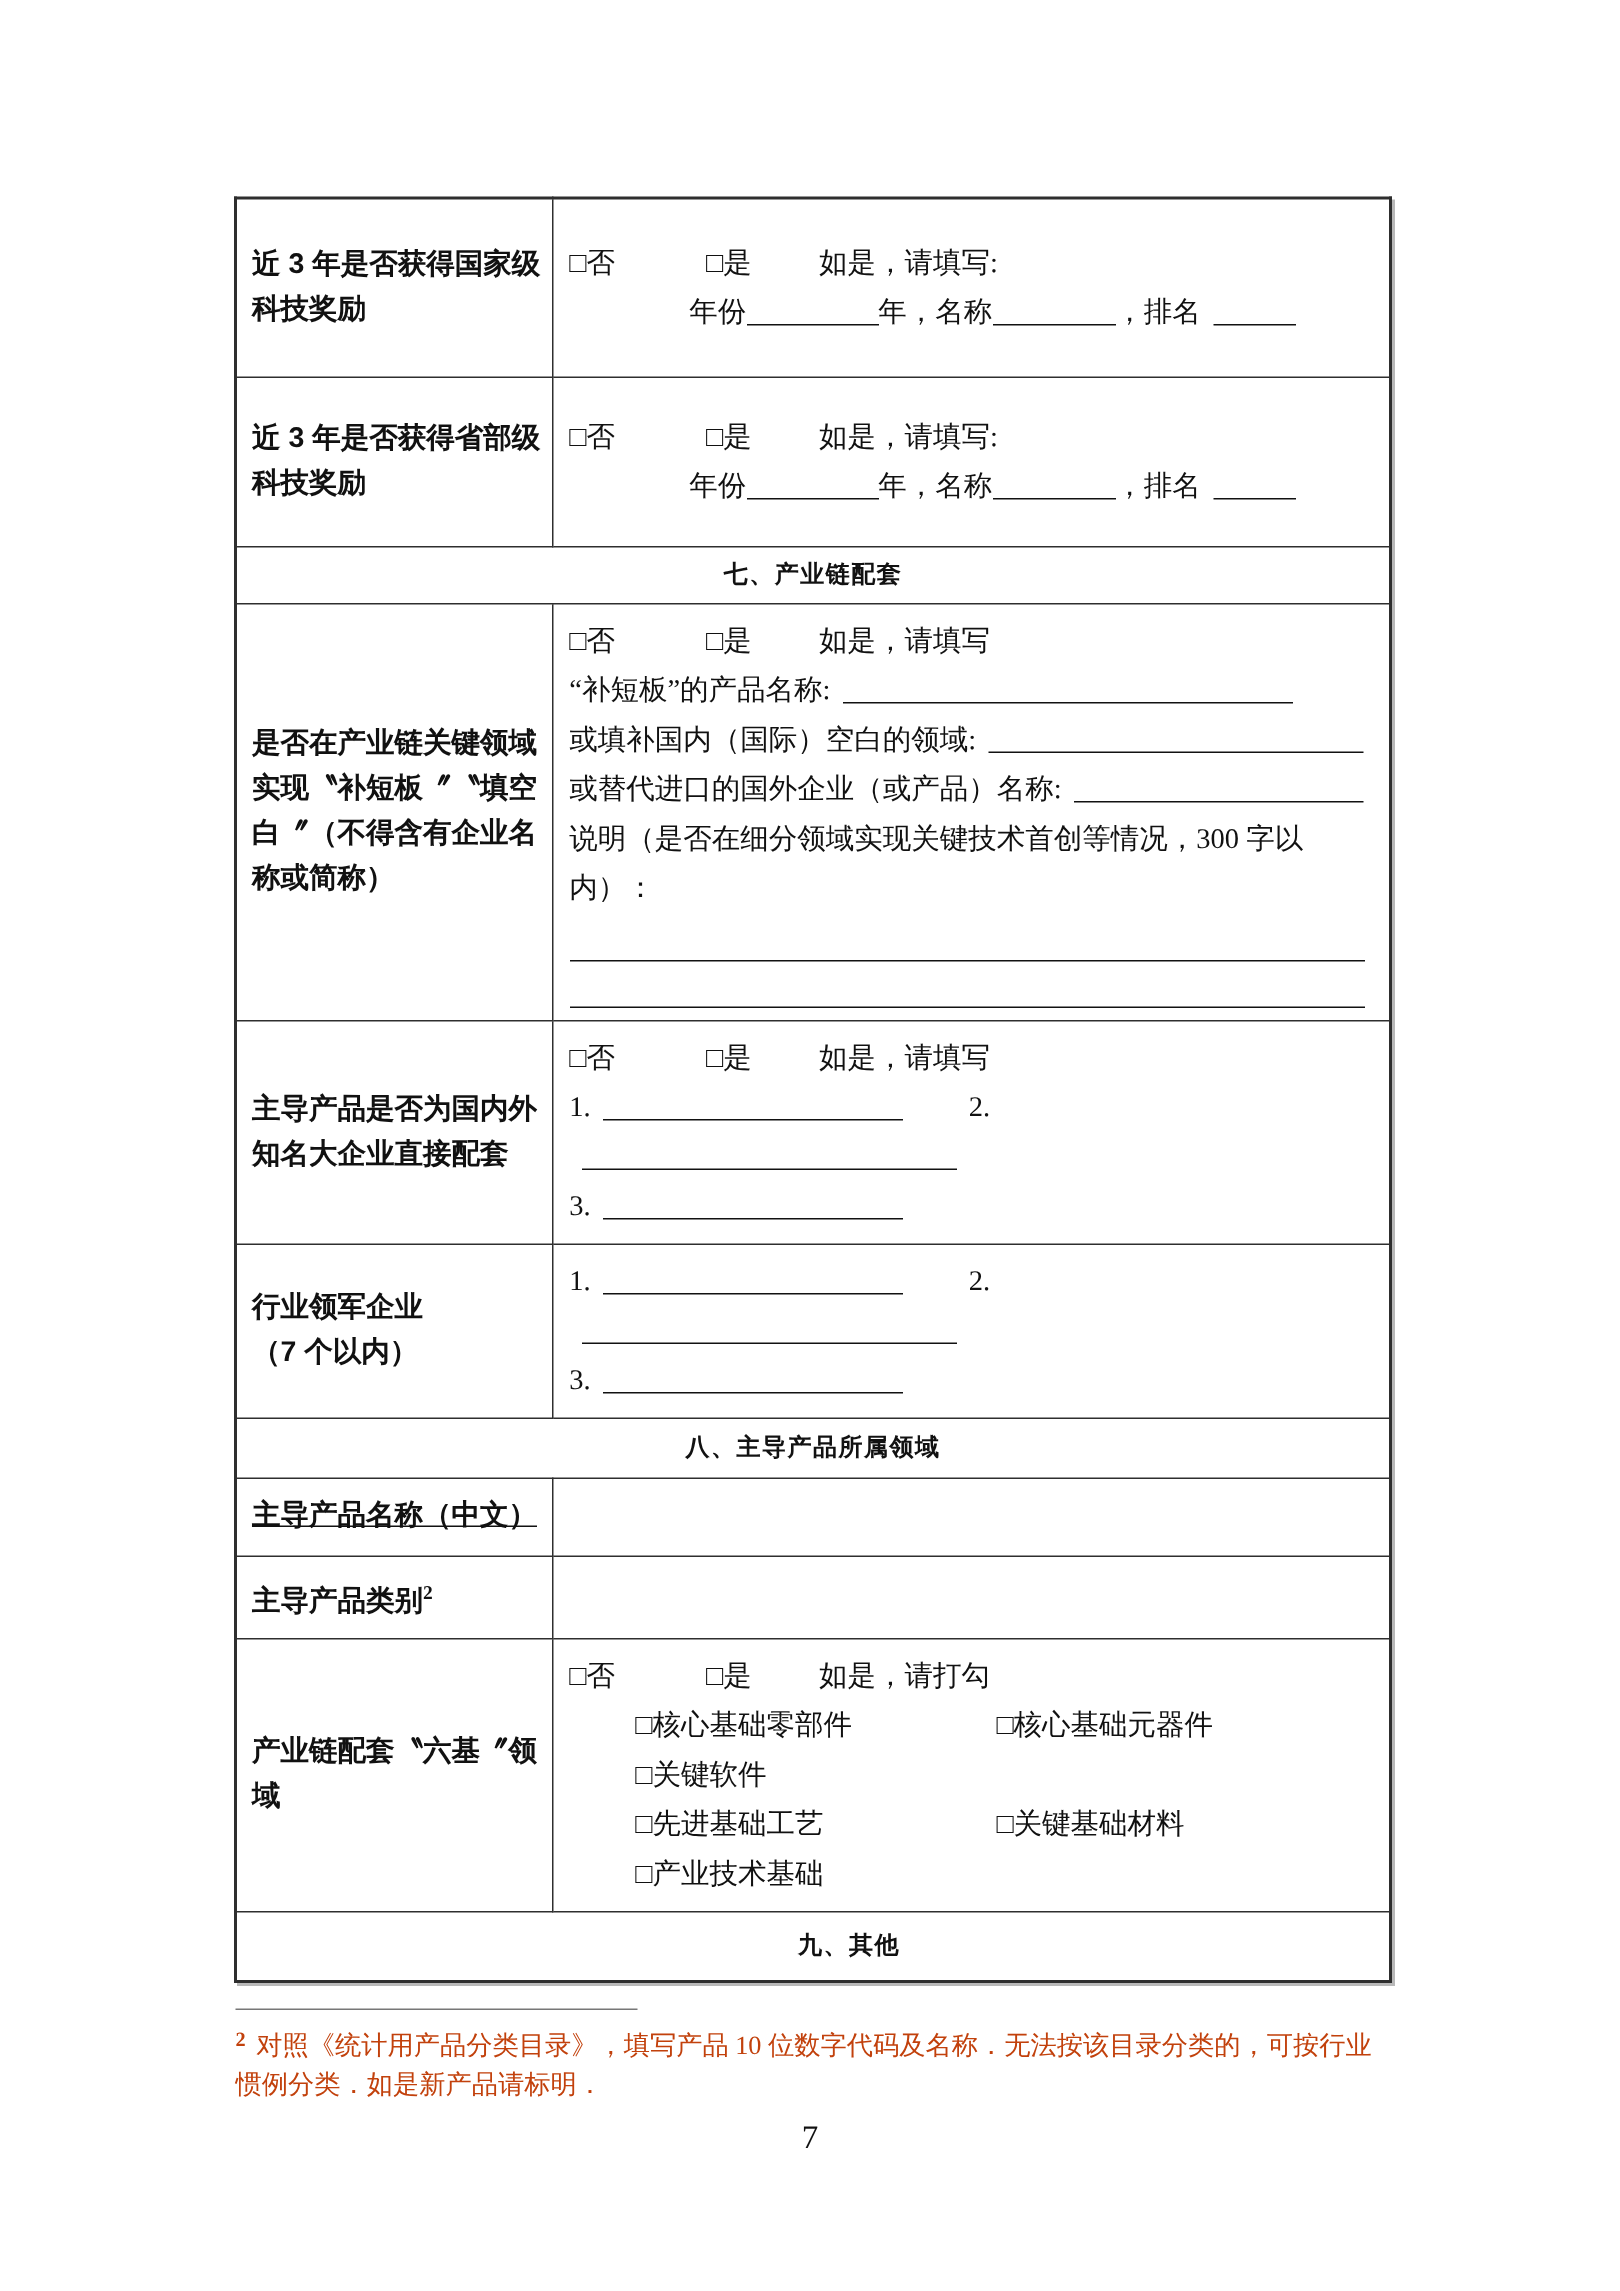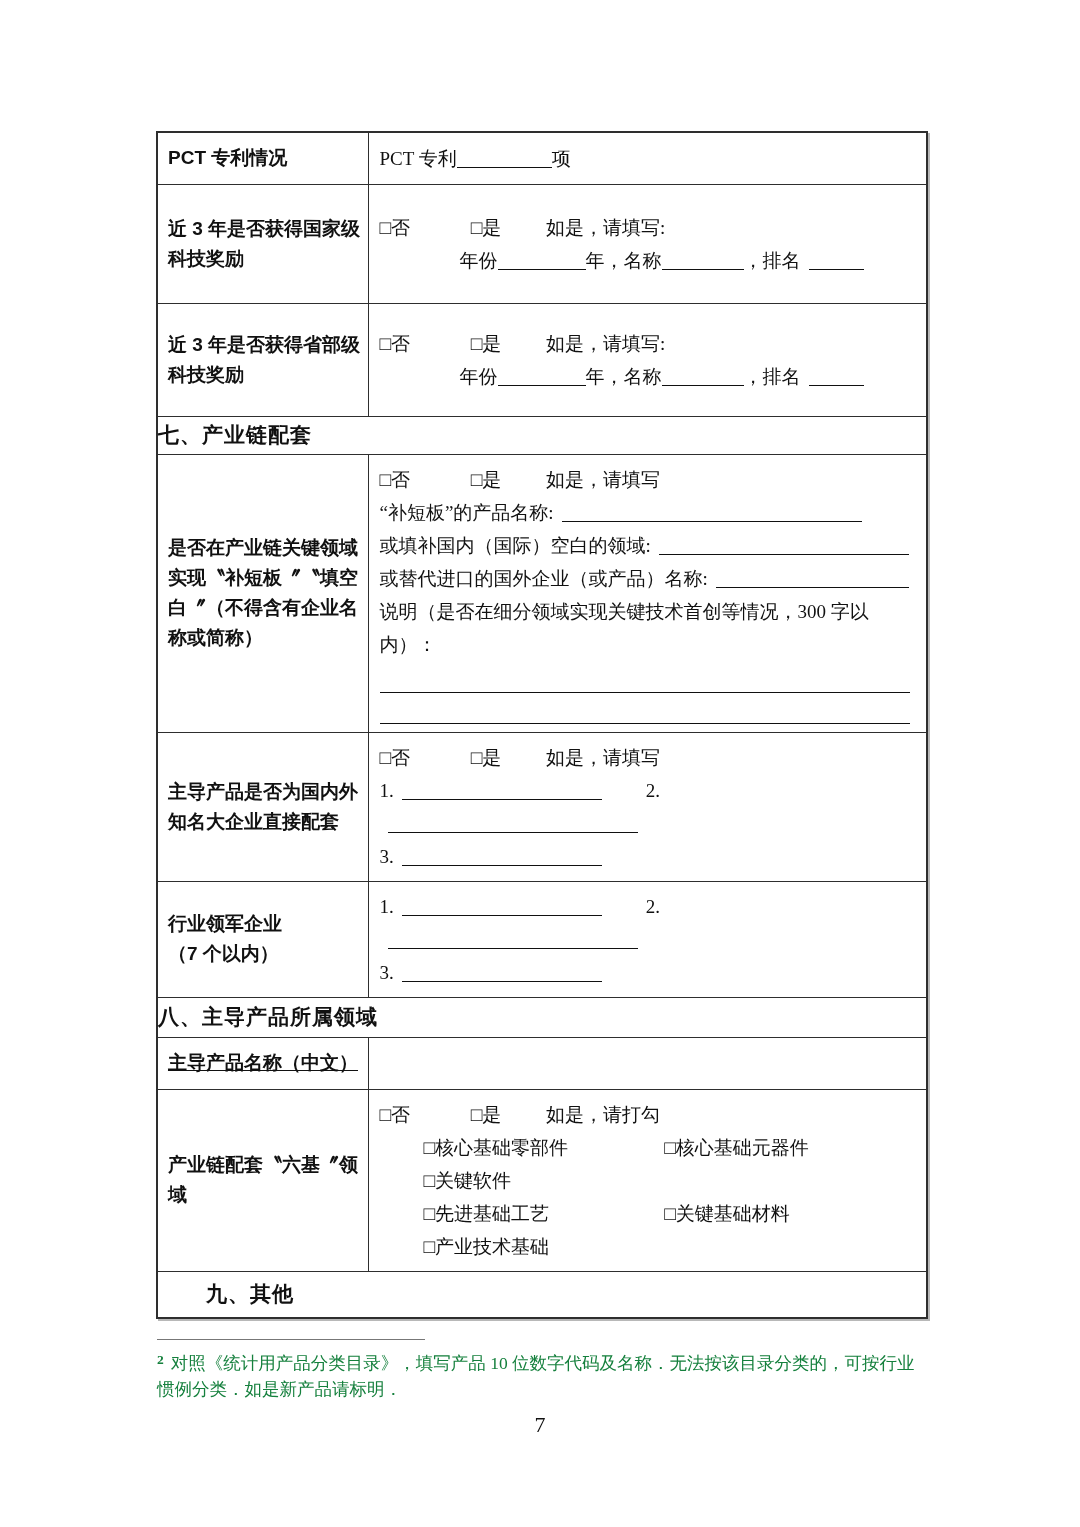--- a/index.html
+++ b/index.html
@@ -38,21 +38,22 @@
     white-space:pre-line;
   }
   td.value {
     font-size:19px;
     line-height:33px;
     padding:8px 10px 8px 11px;
   }
   td.section {
     font-family:"Liberation Sans","DejaVu Sans",sans-serif;
     font-weight:bold;
-    font-size:21px;
+    font-size:16px;
+    text-align:center;
     letter-spacing:1px;
   }
 
   
   tr.r-pct        td { height:52px; }
   tr.r-nat        td { height:119px; }
   tr.r-prov       td { height:113px; }
   tr.r-sec7       td { height:38px; }
   tr.r-chain      td { height:43px; }
   tr.r-short      td { height:210px; }
@@ -109,21 +110,21 @@
     width:268px;
     border-top:1px solid #777;
   }
   .footnote {
     position:absolute;
     left:157px;
     top:1347px;
     width:772px;
     font-size:17.5px;
     line-height:26px;
-    color:#15803d;
+    color:#c2410c;
   }
   .footnote sup {
     font-size:13.5px;
     font-weight:bold;
     vertical-align:5px;
     margin-right:7px;
   }
   .page-num {
     position:absolute;
     top:1412px;
@@ -139,26 +140,20 @@
 
 <div class="sheet">
 
   <table class="form">
     <colgroup>
         <col class="c-label">
         <col class="c-value">
       </colgroup>
 
     <tbody>
-        <tr class="r-pct">
-      <td class="label">PCT 专利情况</td>
-      <td class="value">
-        <span>PCT 专利</span><span class="bl w95"></span><span>项</span>
-      </td>
-    </tr>
 
     <tr class="r-nat">
       <td class="label">近 3 年是否获得国家级科技奖励</td>
       <td class="value">
         <div>
           <span class="cbx"><span>□</span><span>否</span></span>
           <span class="cbx gap-yes"><span>□</span><span>是</span></span>
           <span class="gap-hint">如是，请填写:</span>
         </div>
         <div class="indent-line">
@@ -243,20 +238,24 @@
 
     <tr class="r-sec8">
       <td class="section" colspan="2">八、主导产品所属领域</td>
     </tr>
 
     <tr class="r-pname">
       <td class="label">主导产品名称（中文）</td>
       <td class="value"></td>
     </tr>
 
+    <tr class="r-pcat">
+      <td class="label"><span>主导产品类别</span><sup class="cat-sup">2</sup></td>
+      <td class="value"></td>
+    </tr>
 
     <tr class="r-liuji">
       <td class="label">产业链配套〝六基〞领域</td>
       <td class="value">
         <div>
           <span class="cbx"><span>□</span><span>否</span></span>
           <span class="cbx gap-yes"><span>□</span><span>是</span></span>
           <span class="gap-hint">如是，请打勾</span>
         </div>
         <div>

